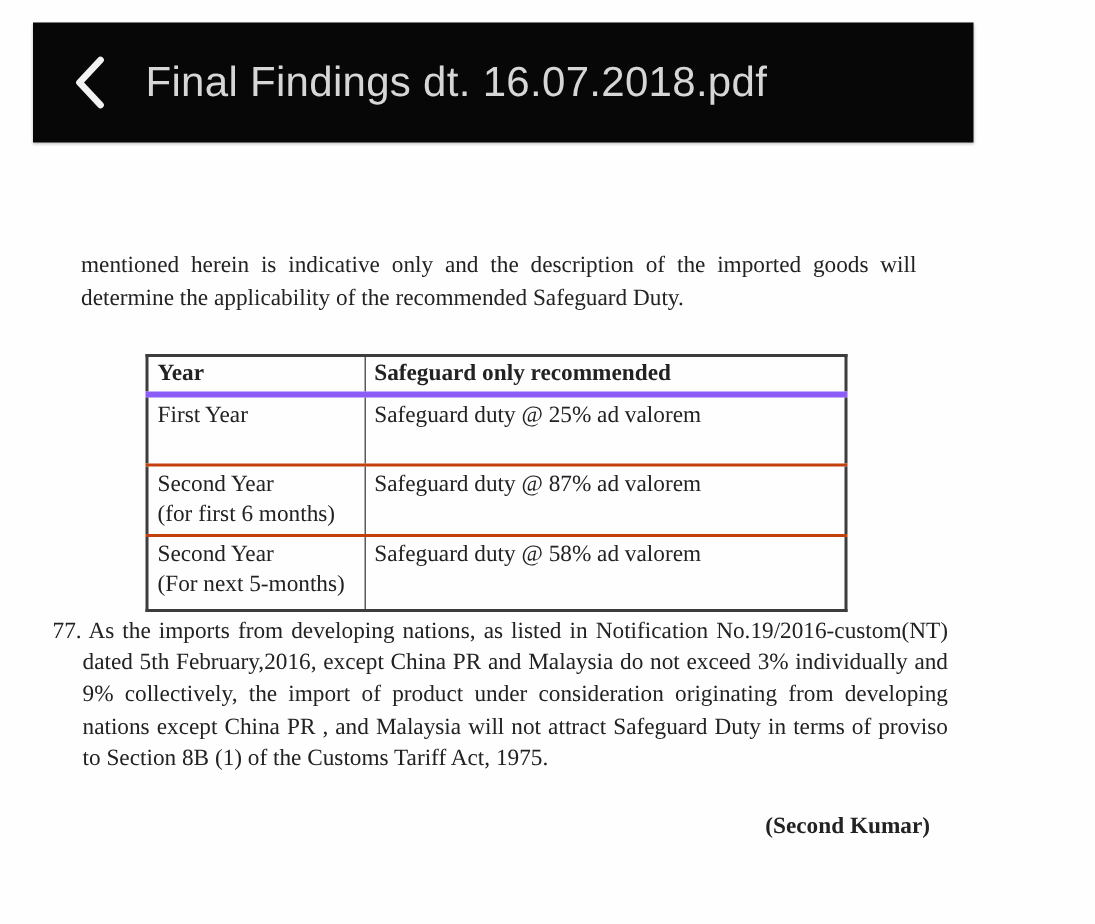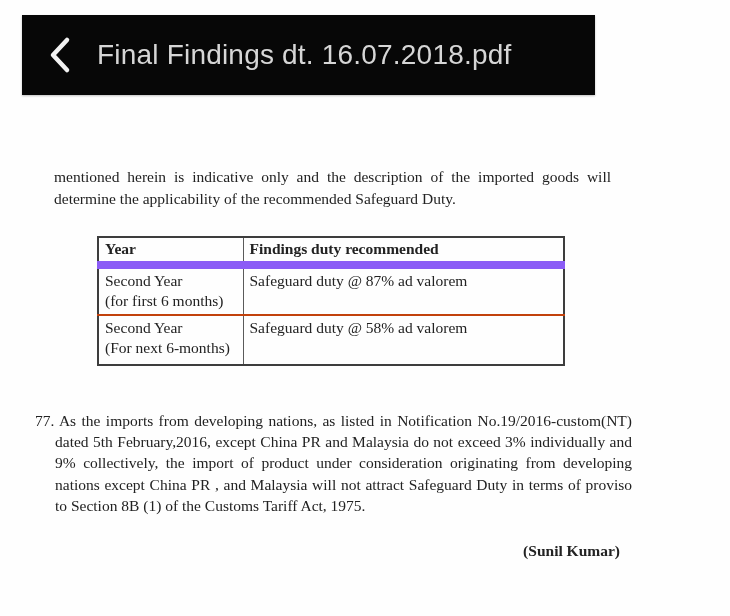--- a/index.html
+++ b/index.html
@@ -11,21 +11,21 @@
   .screen {
     position: relative;
     width: 730px; height: 616px;
     background: #fefefe;
     overflow: hidden;
   }
   
   .appbar {
     position: absolute;
     left: 22px; top: 15px;
-    width: 573px; height: 80px;
+    width: 627px; height: 80px;
     background: #070707;
     display: flex;
     align-items: center;
     box-shadow: 0 1px 2px rgba(0,0,0,0.25);
   }
   .back-btn {
     background: none; border: 0; padding: 0;
     margin-left: 25px;
     width: 26px; height: 38px;
     cursor: pointer;
@@ -67,21 +67,21 @@
     border: 2px solid #3d3d3d;
     font-size: 15.5px;
   }
   .duty-table col.c1 { width: 145px; }
   .duty-table col.c2 { width: 321px; }
   .duty-table th {
     text-align: left;
     font-weight: bold;
     padding: 1px 6px 2px 6px;
     height: 20px;
-    border-bottom: 8px solid #8b5cf6;
+    border-bottom: 4px solid #8b5cf6;
     vertical-align: middle;
   }
   .duty-table td {
     vertical-align: top;
     padding: 2px 6px 0 6px;
     line-height: 20px;
   }
   .duty-table td + td, .duty-table th + th { border-left: 1px solid #5a5a5a; }
   .duty-table tbody tr + tr td { border-top: 2px solid #c2410c; }
   .duty-table tr.rowA td { height: 42px; }
@@ -128,44 +128,51 @@
     <p class="intro">mentioned herein is indicative only and the description of the imported goods will determine the applicability of the recommended Safeguard Duty.</p>
 
     <table class="duty-table">
       <colgroup>
           <col class="c1">
           <col class="c2">
         </colgroup>
       <thead>
         <tr>
           <th>Year</th>
-          <th>Findings duty recommended</th>
+          <th>Safeguard only recommended</th>
         </tr>
       </thead>
       <tbody>
+        <tr class="rowA">
+          <td>
+            <div>First Year</div>
+            <div></div>
+          </td>
+          <td>Safeguard duty @ 25% ad valorem</td>
+        </tr>
         <tr class="rowB">
           <td>
             <div>Second Year</div>
             <div>(for first 6 months)</div>
           </td>
           <td>Safeguard duty @ 87% ad valorem</td>
         </tr>
         <tr class="rowC">
           <td>
             <div>Second Year</div>
-            <div>(For next 6-months)</div>
+            <div>(For next 5-months)</div>
           </td>
           <td>Safeguard duty @ 58% ad valorem</td>
         </tr>
       </tbody>
     </table>
 
     <p class="para77">
       <span class="para-num">77.</span>
       <span>As the imports from developing nations, as listed in Notification No.19/2016-custom(NT) dated 5th February,2016, except China PR and Malaysia do not exceed 3% individually and 9% collectively, the import of product under consideration originating from developing nations except China PR , and Malaysia will not attract Safeguard Duty in terms of proviso to Section 8B (1) of the Customs Tariff Act, 1975.</span>
     </p>
 
     <div class="signature">
-      <div class="sig-name">(Sunil Kumar)</div>
+      <div class="sig-name">(Second Kumar)</div>
     </div>
 
   </main>
 </div>
 
 </body></html>

